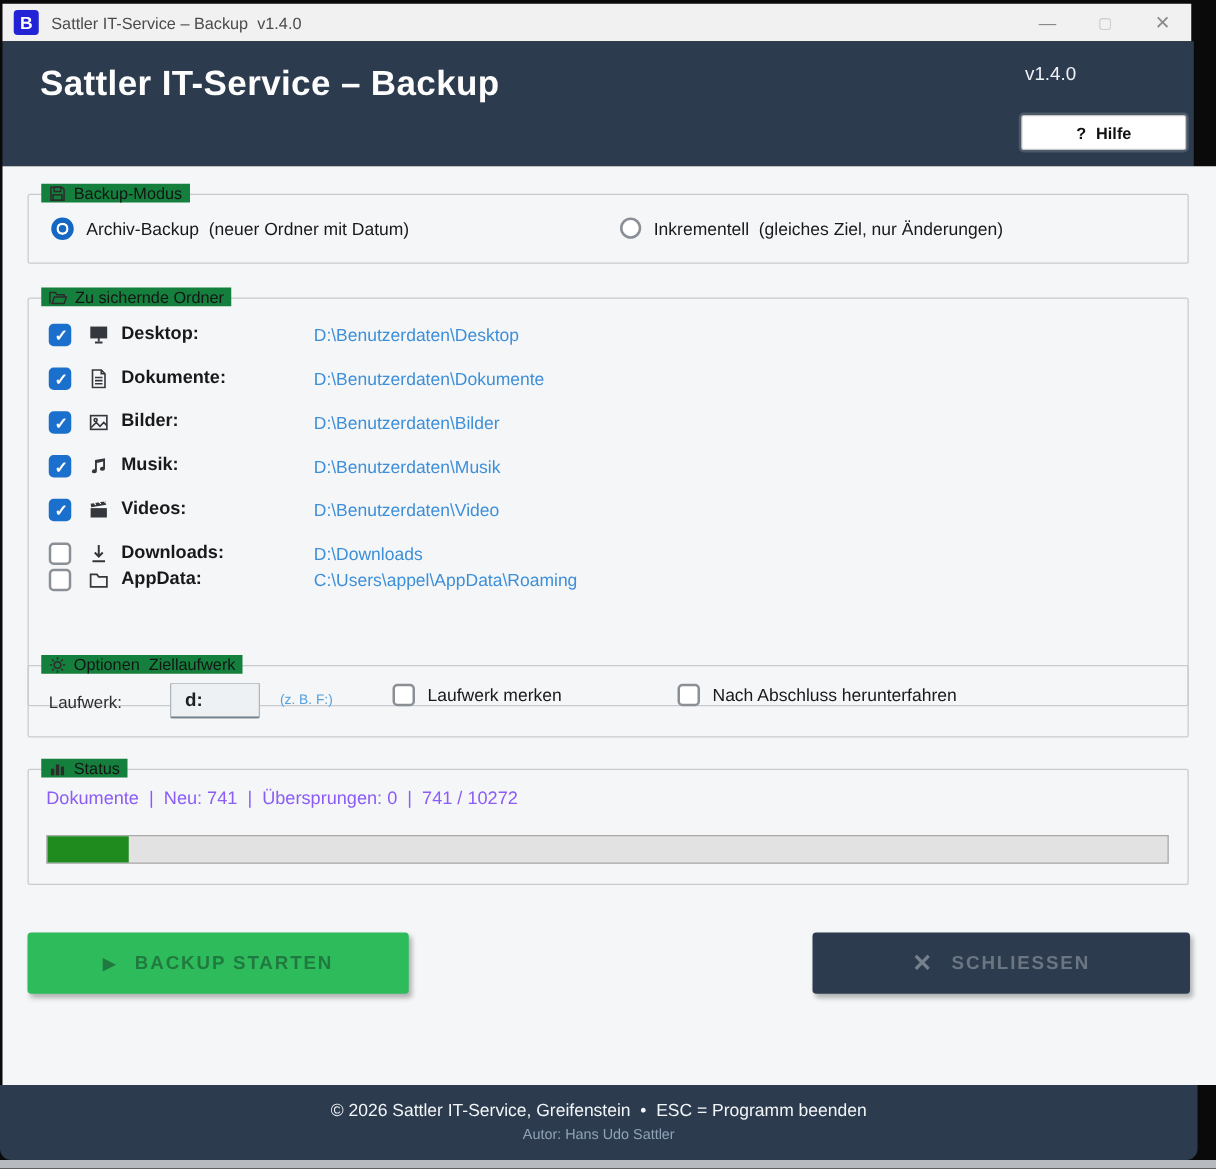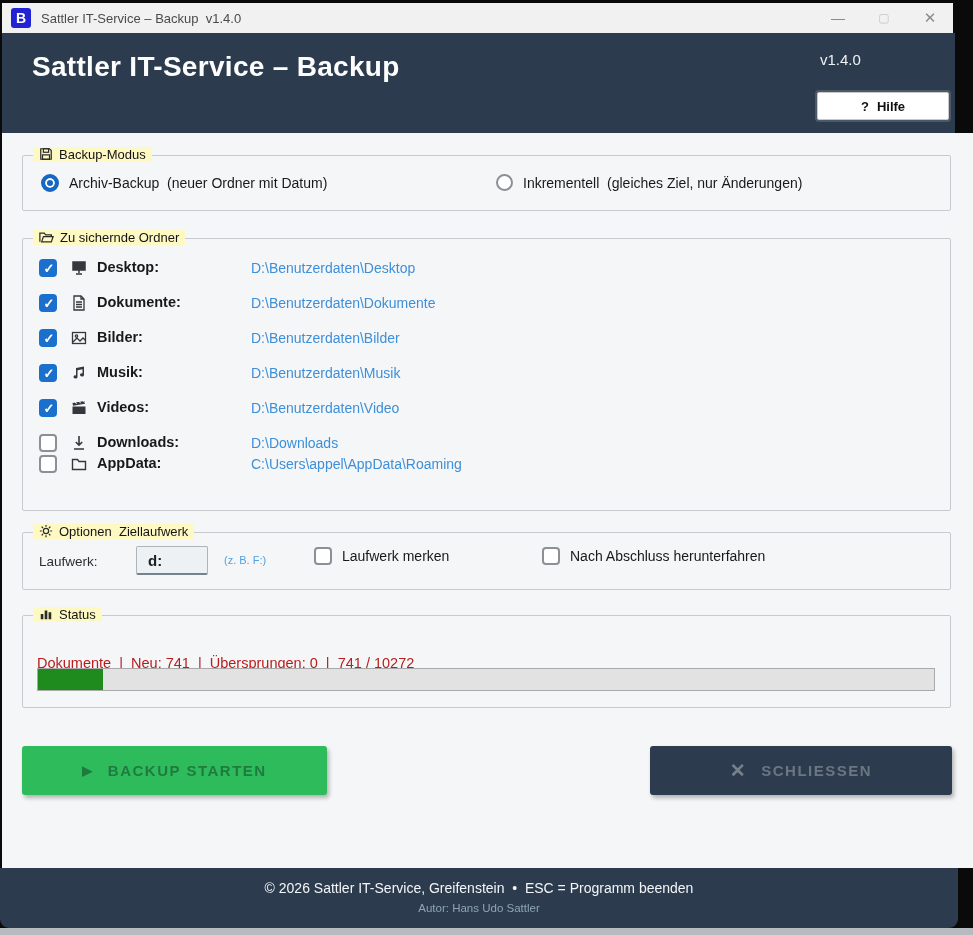--- a/index.html
+++ b/index.html
@@ -24,26 +24,26 @@
   .version { position:absolute; left:818px; top:18px; font-size:15px; color:#eef2f6; }
   .help-btn { position:absolute; left:815px; top:59px; width:132px; height:28px; background:#ffffff;
     border:1px solid #c9c9c9; box-shadow:0 0 0 2px rgba(255,255,255,.15); border-radius:2px;
     display:flex; align-items:center; justify-content:center; gap:8px;
     font-size:13px; font-weight:bold; color:#101010; }
 
   
   .content { position:absolute; left:2px; top:133px; width:971px; height:735px; background:#f5f6f7; }
 
   .groupbox { position:absolute; left:20px; width:929px; border:1px solid #c7cbcf; border-radius:2px; }
-  .legend { position:absolute; top:-9px; left:10px; background:#fef9c3; padding:0 6px;
-    display:flex; align-items:flex-start; gap:6px; font-size:13px; color:#141414; white-space:pre; }
+  .legend { position:absolute; top:-9px; left:10px; background:#15803d; padding:0 6px;
+    display:flex; align-items:flex-end; gap:6px; font-size:13px; color:#141414; white-space:pre; }
   .legend svg { display:block; }
 
   .box-mode   { top:22px;  height:56px; }
-  .box-folders{ top:105px; height:273px; }
+  .box-folders{ top:105px; height:327px; }
   .box-opts   { top:399px; height:58px; }
   .box-status { top:482px; height:93px; }
 
   
   .radio-option { position:absolute; display:flex; align-items:center; gap:10px; }
   .radio { width:17px; height:17px; border-radius:50%; background:#fff; border:2px solid #8a9096; }
   .radio.selected { background:#1467c2; border:4px solid #1467c2; box-shadow:inset 0 0 0 2px #fff; width:18px; height:18px; }
   .radio-label { font-size:14px; color:#17191b; white-space:pre; }
 
   
@@ -62,21 +62,21 @@
   .opt-label { position:absolute; left:16px; top:21px; font-size:13.5px; color:#2b2e31; }
   .drive-input { position:absolute; left:113px; top:13px; width:72px; height:29px;
     background:#edf1f4; border:1px solid #aeb4b9; border-bottom:2px solid #74828d; border-radius:2px;
     padding-left:11px; font-family:"Liberation Sans",sans-serif; font-size:15px; font-weight:bold; color:#1c1e20; }
   .drive-hint { position:absolute; left:201px; top:21px; font-size:11px; color:#54a0e0; }
   .opt-check { position:absolute; top:14px; display:flex; align-items:center; gap:10px; }
   .opt-check .checkbox { position:static; }
   .check-label { font-size:14px; color:#17191b; }
 
   
-  .status-text { position:absolute; left:14px; top:15px; font-size:14.5px; color:#b91c1c; white-space:pre;margin-top:24px; }
+  .status-text { position:absolute; left:14px; top:15px; font-size:14.5px; color:#8b5cf6; white-space:pre; }
   .progress-track { position:absolute; left:14px; top:52px; width:898px; height:23px;
     background:#e2e2e2; border:1px solid #a9a9a9; }
   .progress-fill { height:100%; background:#1f8b1f; }
 
   
   .btn { position:absolute; top:746px; height:49px; border-radius:3px;
     display:flex; align-items:center; justify-content:center; gap:14px;
     font-size:15px; font-weight:bold; letter-spacing:1.5px; box-shadow:2px 3px 4px rgba(0,0,0,.28); }
   .btn-start { left:22px; width:305px; background:#2dbb5c; color:rgba(17,42,26,.45); }
   .btn-start .play { font-size:13px; }

